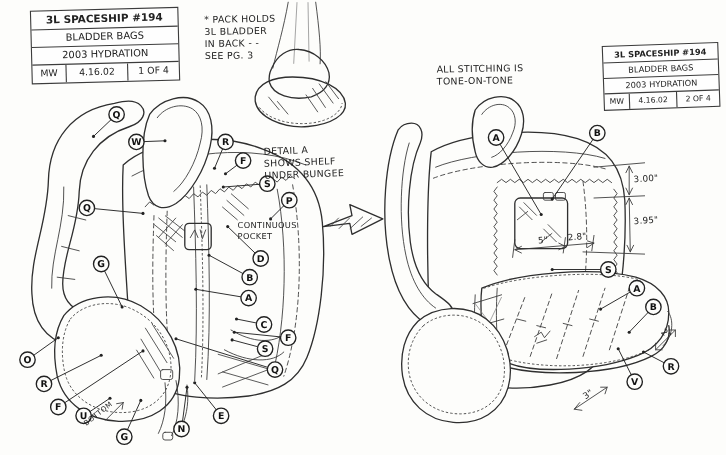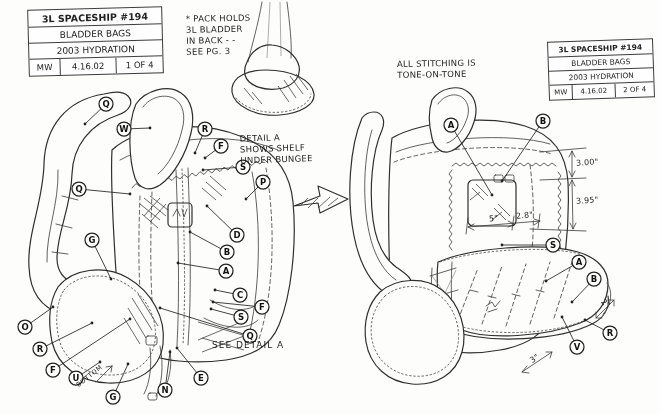--- a/index.html
+++ b/index.html
@@ -442,22 +442,23 @@
 IN BACK - -
 SEE PG. 3</div>
 
   <div class="note" style="left:240px;top:132px;width:90px;transform:rotate(-2deg);">DETAIL A
 SHOWS SHELF
 UNDER BUNGEE</div>
 
   <div class="note" style="left:397px;top:58px;width:110px;transform:rotate(-1deg);">ALL STITCHING IS
 TONE-ON-TONE</div>
 
-
-  <div class="note" style="left:212px;top:340px;width:100px;font-size:9px;letter-spacing:1px;">SEE DETAIL A</div>
+  <div class="note" style="left:216px;top:200px;width:64px;font-size:7.5px;">CONTINUOUS
+POCKET</div>
+
 
   <div class="note" style="left:74px;top:372px;font-size:6.5px;letter-spacing:.5px;transform:rotate(-38deg);">BOTTOM</div>
 
 <div class="dim" style="left: 576px; top: 158px; transform: rotate(-4deg);">3.00"</div>
     <div class="dim" style="left: 576px; top: 196px; transform: rotate(-4deg);">3.95"</div>
     <div class="dim" style="left: 489px; top: 214px; transform: rotate(-5deg);">5"</div>
     <div class="dim" style="left: 516px; top: 211px; transform: rotate(-5deg);">2.8"</div>
     <div class="dim" style="left: 601px; top: 299px; transform: rotate(40deg);">2"</div>
     <div class="dim" style="left: 530px; top: 354px; transform: rotate(-35deg);">3"</div>
   </div>

